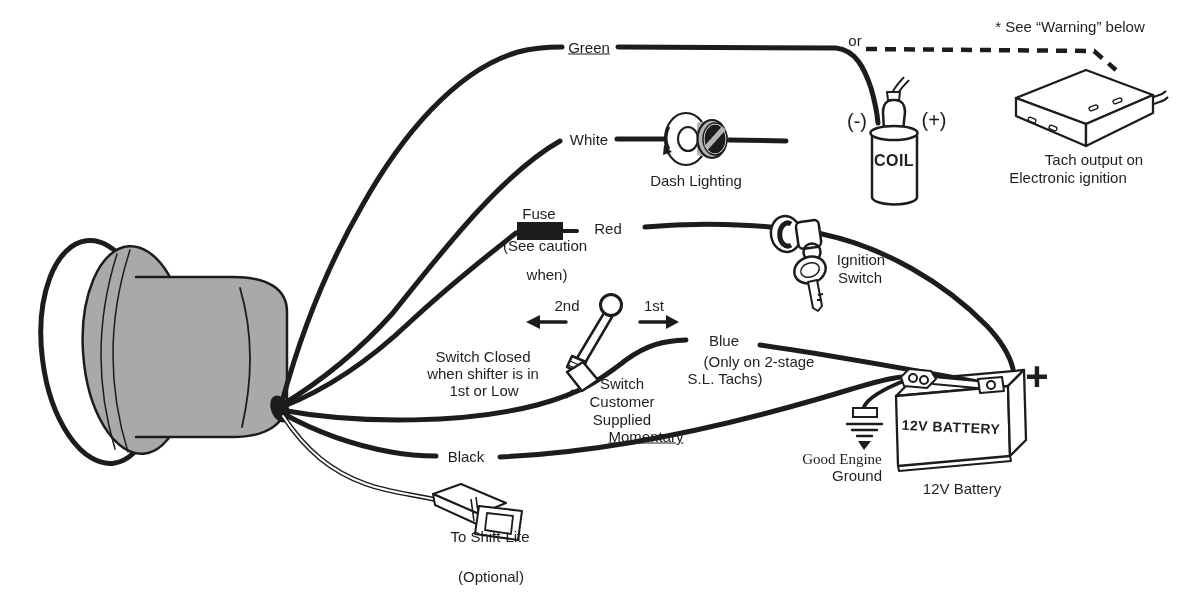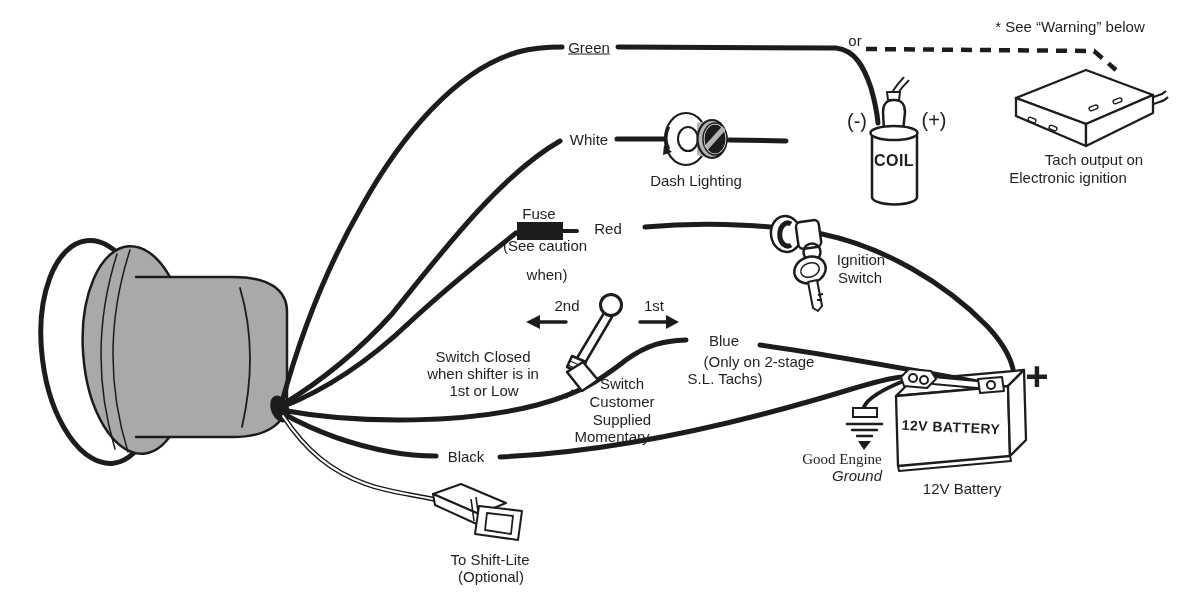--- a/index.html
+++ b/index.html
@@ -193,27 +193,27 @@
   <div class="lbl" style="left:725px;top:361px;margin-left:34px;">(Only on 2-stage</div>
   <div class="lbl" style="left:725px;top:378px;">S.L. Tachs)</div>
 
   <div class="lbl" style="left:483px;top:356px;">Switch Closed</div>
   <div class="lbl" style="left:483px;top:373px;">when shifter is in</div>
   <div class="lbl" style="left:484px;top:390px;">1st or Low</div>
 
   <div class="lbl" style="left:622px;top:383px;">Switch</div>
   <div class="lbl" style="left:622px;top:401px;">Customer</div>
   <div class="lbl" style="left:622px;top:419px;">Supplied</div>
-  <div class="lbl" style="left:612px;top:436px;">Momentary</div>
+  <div class="lbl" style="left:646px;top:436px;text-decoration:underline;">Momentary</div>
 
   <div class="lbl" style="left:466px;top:456px;">Black</div>
 
   <div class="lbl" style="left:842px;top:459px;font-family:Liberation Serif, serif;">Good Engine</div>
-  <div class="lbl" style="left:857px;top:475px;font-style:italic;">Ground</div>
+  <div class="lbl" style="left:857px;top:475px;">Ground</div>
 
   <div class="lbl plus" style="left:1037px;top:376px;">+</div>
   <div class="lbl batt-face" style="left:951px;top:427px;">12V BATTERY</div>
   <div class="lbl" style="left:962px;top:488px;">12V Battery</div>
 
-  <div class="lbl" style="left:490px;top:559px;">To Shift-Lite</div>
+  <div class="lbl" style="left:490px;top:536px;">To Shift-Lite</div>
   <div class="lbl" style="left:491px;top:576px;">(Optional)</div>
 
 </div>
 
 </body></html>

